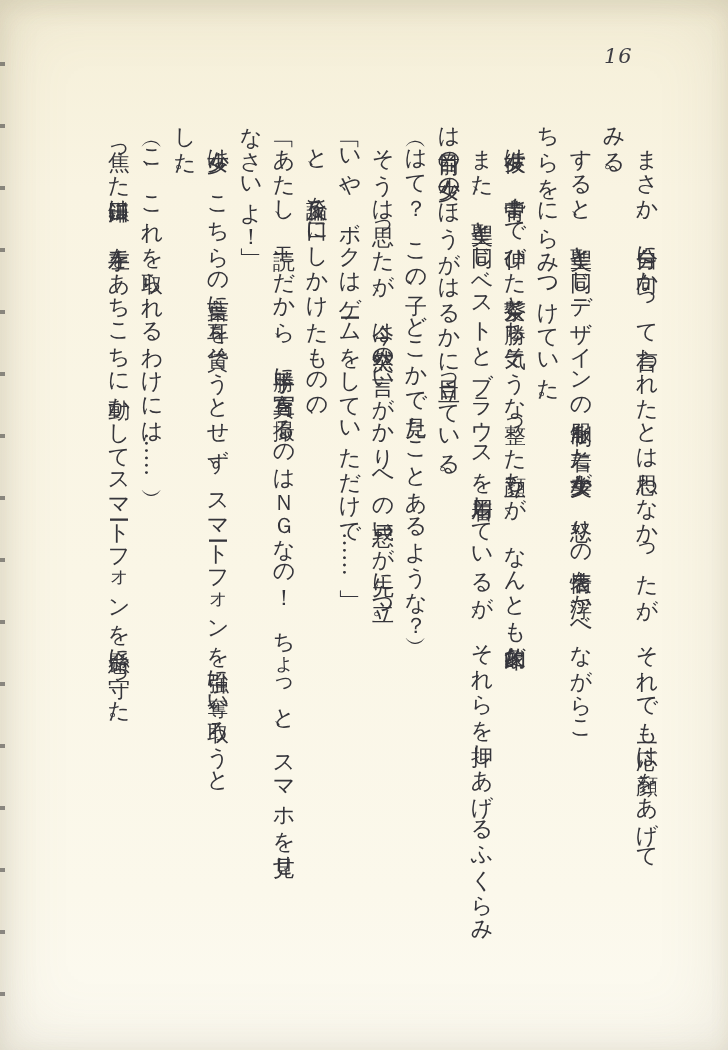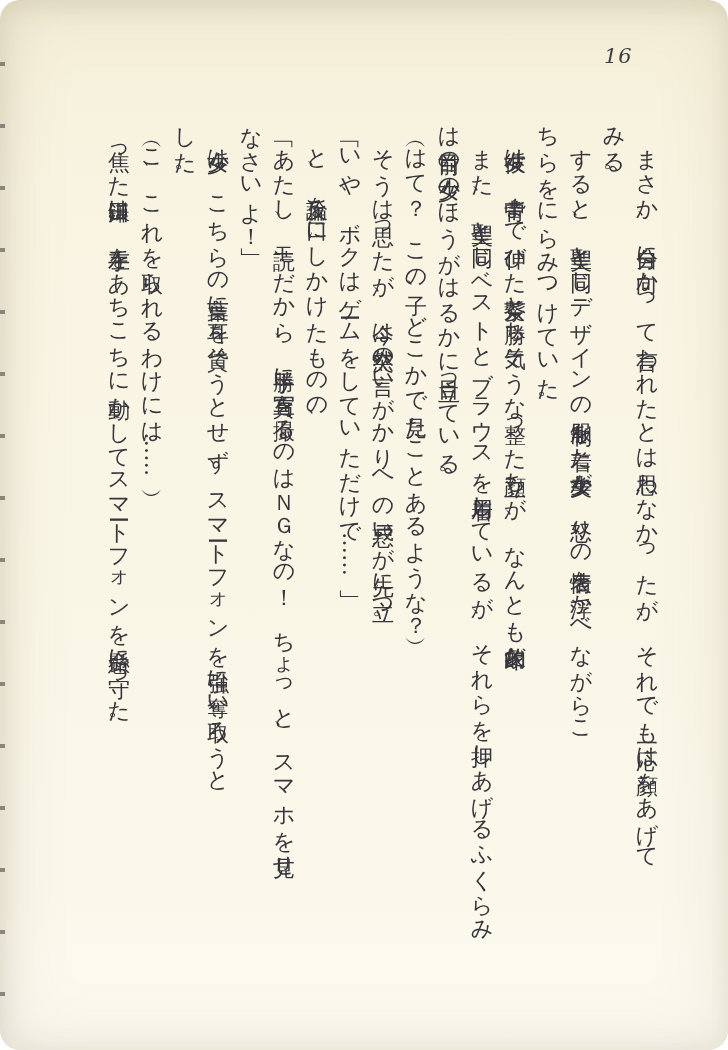--- a/index.html
+++ b/index.html
@@ -12,21 +12,20 @@
     overflow: hidden;
     font-family: "DejaVu Serif", "Liberation Serif", serif;
   }
   .page {
     position: relative;
     width: 728px;
     height: 1050px;
     background:
       linear-gradient(180deg, #f5efd8 0%, #f9f4e2 18%, #faf6e6 55%, #fbf8eb 85%, #fcfaf1 100%);
     overflow: hidden;
-    border-radius: 20px;
   }
   
   .page::after {
     content: "";
     position: absolute;
     inset: 0;
     box-shadow:
       inset 0 0 70px rgba(140, 130, 100, 0.16),
       inset 10px 0 30px rgba(150, 140, 110, 0.10),
       inset 0 8px 18px rgba(150, 140, 110, 0.10);

